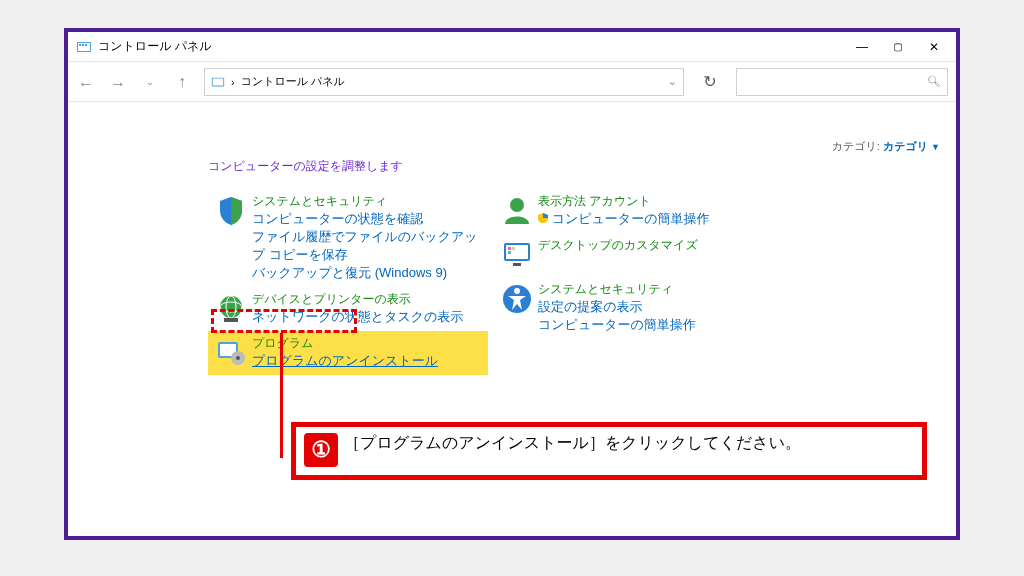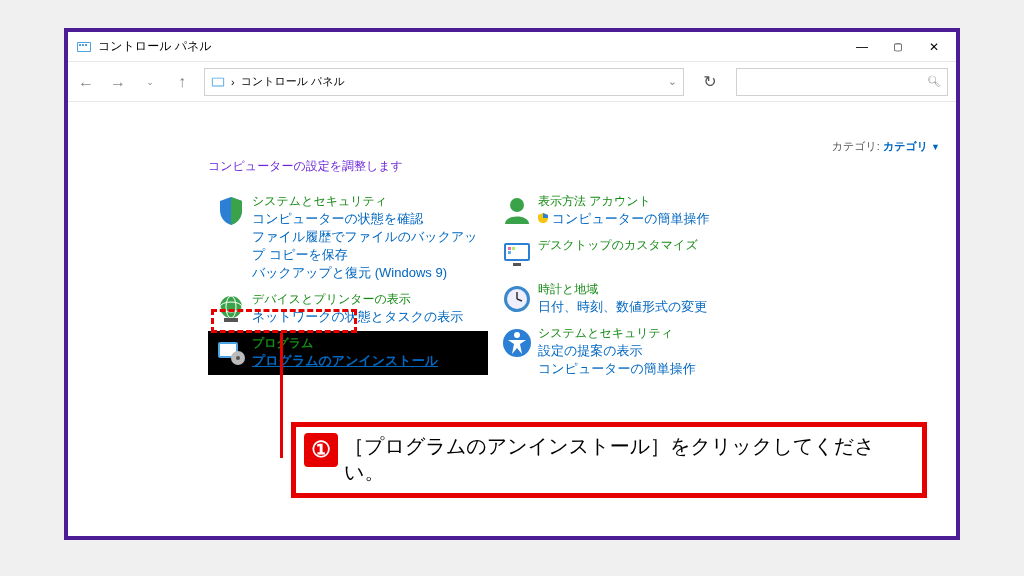--- a/index.html
+++ b/index.html
@@ -21,39 +21,39 @@
 .search { flex:1; height:28px; border:1px solid #d0d0d0; display:flex; align-items:center; padding:0 6px; color:#888; font-size:11px; justify-content:flex-end; }
 .content { flex:1; padding: 16px 16px 16px 140px; position:relative; }
 .hdr-row { display:flex; align-items:center; margin-bottom:14px; }
 .hdr-row h2 { font-weight:normal; font-size:12px; color:#6d28d9; flex:1;margin-top:40px; }
 .viewmode { font-size:11px; color:#555; }
 .viewmode .link { color:#0067c0; cursor:pointer;font-weight:bold; }
 .caret { font-size:9px; color:#0067c0; }
 .cols { display:flex; gap:6px; }
 .col { flex:0 0 280px; display:flex; flex-direction:column; }
 .cat { display:flex; padding:5px 6px; gap:4px; }
-.cat.highlight { background:#000000;font-weight:bold; }
+.cat.highlight { background:#fde047; }
 .cat .icicon { width:34px; height:34px; flex-shrink:0; display:flex; align-items:center; justify-content:center; }
 .cat .body { flex:1; }
 .cat .title { font-size:12px; color:#148a14; cursor:pointer; line-height:1.3; }
 .cat .sub { font-size:13px; color:#0067c0; line-height:1.4; cursor:pointer; display:block; }
 .cat .sub.u { text-decoration:underline; }
 
 
 .dashbox { position:absolute; border:3px dashed #e60000; pointer-events:none; }
 .db1 { left:211px; top:309px; width:146px; height:24px; }
 
 
 .connector { position:absolute; border-left:3px solid #e60000; }
 .cv { left:280px; top:333px; height:125px; }
 
 
 .instruction { position:absolute; left:291px; top:422px; width:636px; border:5px solid #e60000; background:#fff; display:flex; align-items:flex-start; padding:6px 10px 8px 8px; gap:6px; }
 .badge { width:34px; height:34px; background:#e60000; color:#fff; border-radius:4px; display:flex; align-items:center; justify-content:center; font-size:22px; font-weight:bold; flex-shrink:0; }
-.itext { font-size:20px; line-height:1.3; }
+.itext { font-size:16px; line-height:1.3;text-align:center; }
 </style>
 </head>
 <body>
 
 <div class="window">
   <div class="titlebar">
     <span class="icon">
       <svg viewBox="0 0 16 16" width="16" height="16">
           <rect x="1" y="3" width="14" height="10" fill="#4da3e0" rx="1"></rect>
           <rect x="2" y="4" width="12" height="8" fill="#fff"></rect>
@@ -185,34 +185,20 @@
                 <rect x="12" y="9" width="3" height="3" fill="#ae6"></rect>
                 <rect x="8" y="13" width="3" height="3" fill="#6ae"></rect>
                 <rect x="13" y="25" width="8" height="3" fill="#555"></rect>
               </svg>
           </div>
           <div class="body">
             <div class="title">デスクトップのカスタマイズ</div>
           </div>
         </div>
 
-        <div class="cat">
-          <div class="icicon">
-            <svg viewBox="0 0 34 34" width="34" height="34">
-                <circle cx="17" cy="17" r="13" fill="#3a88cc"></circle>
-                <circle cx="17" cy="17" r="10" fill="#eef"></circle>
-                <line x1="17" y1="17" x2="17" y2="10" stroke="#333" stroke-width="1.5"></line>
-                <line x1="17" y1="17" x2="22" y2="19" stroke="#333" stroke-width="1.5"></line>
-              </svg>
-          </div>
-          <div class="body">
-            <div class="title">時計と地域</div>
-            <span class="sub">日付、時刻、数値形式の変更</span>
-          </div>
-        </div>
 
         <div class="cat">
           <div class="icicon">
             <svg viewBox="0 0 34 34" width="34" height="34">
                 <circle cx="17" cy="17" r="14" fill="#2b80d6"></circle>
                 <circle cx="17" cy="9" r="3" fill="#fff"></circle>
                 <path d="M8 14 L26 14 L20 18 L22 28 L17 22 L12 28 L14 18 Z" fill="#fff"></path>
               </svg>
           </div>
           <div class="body">

